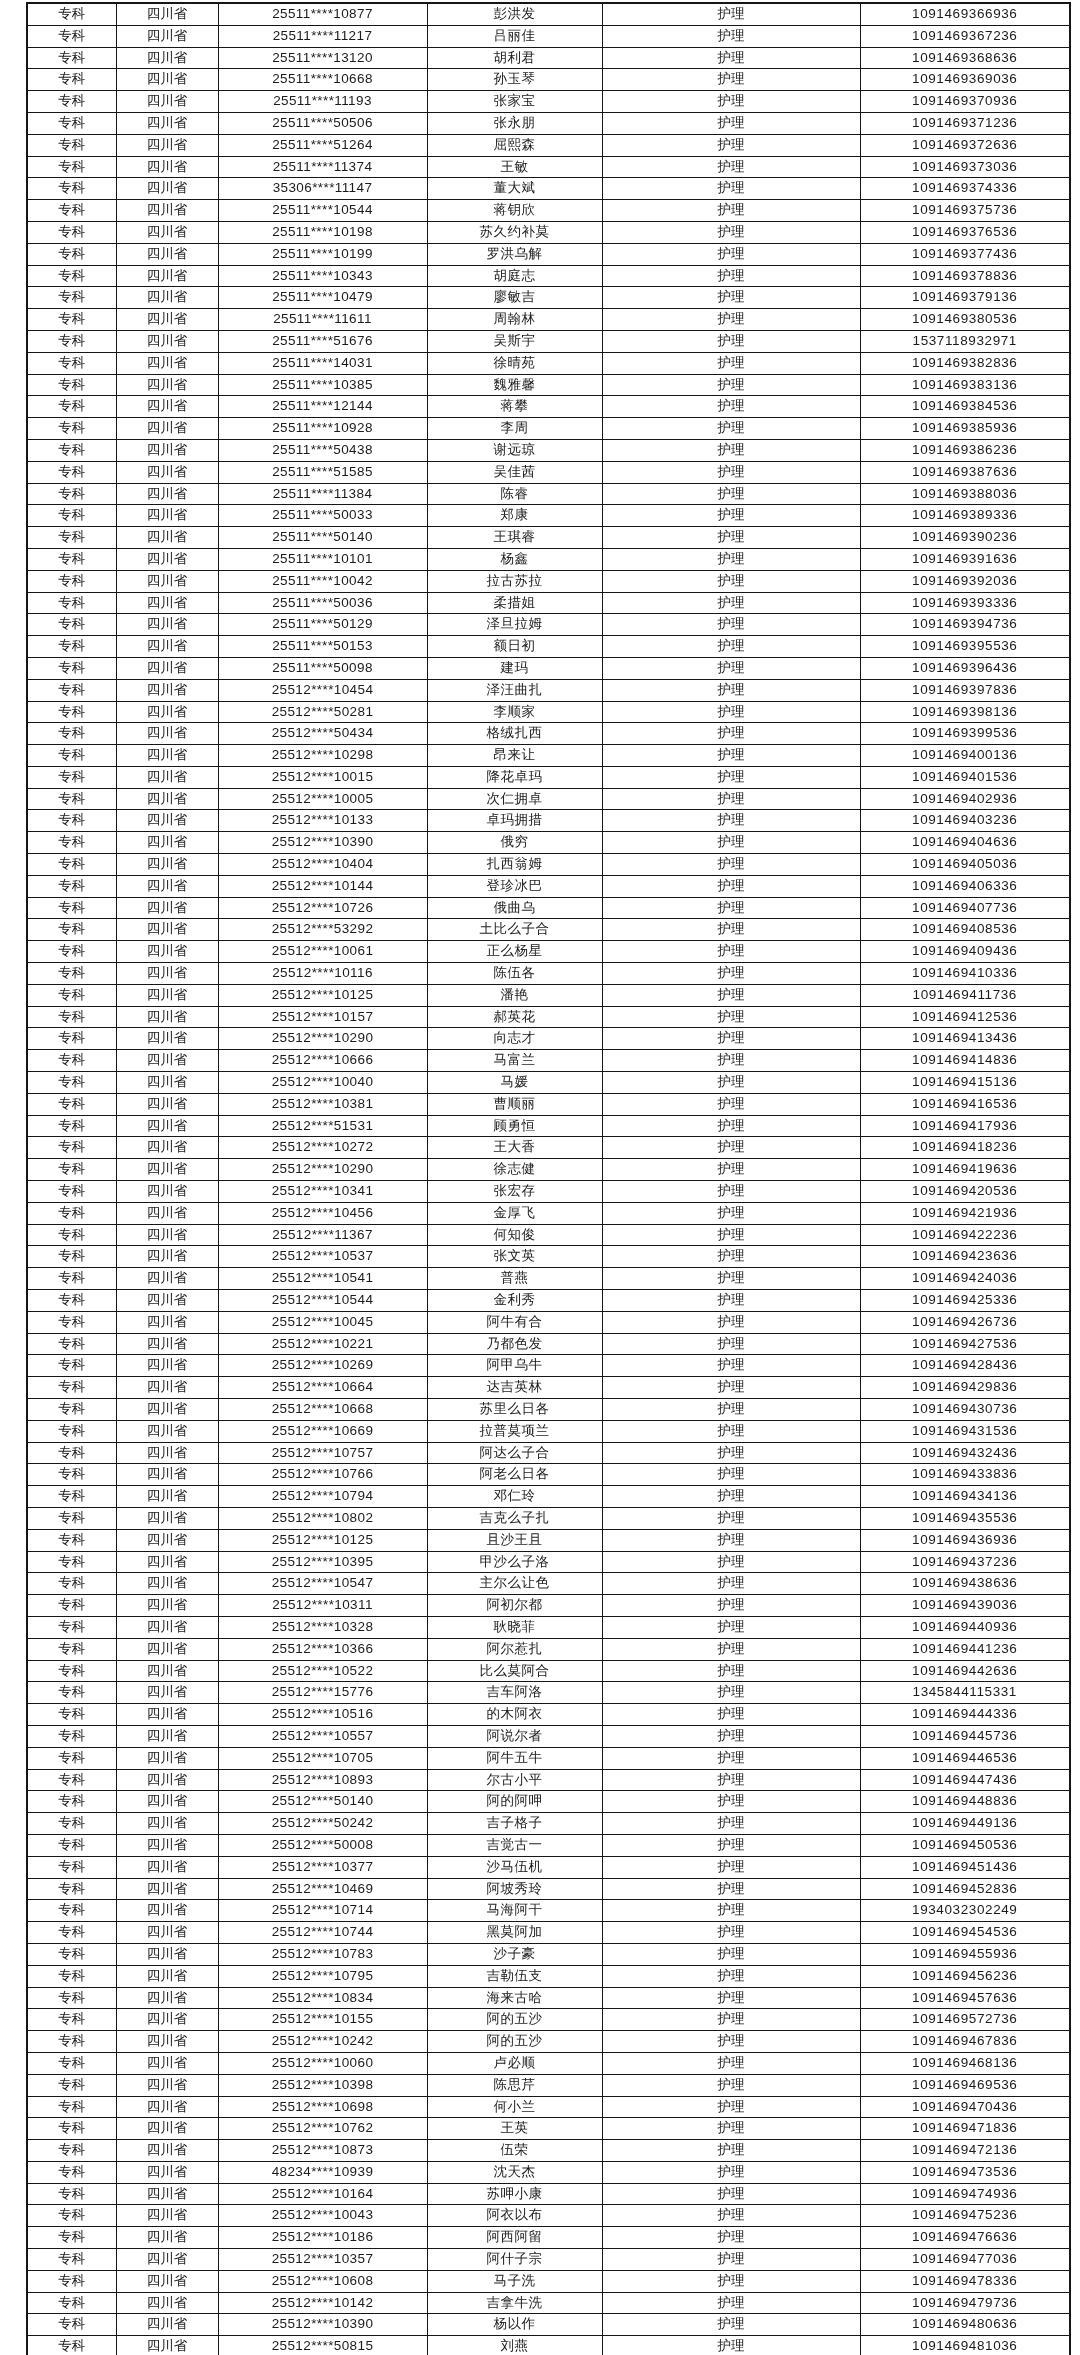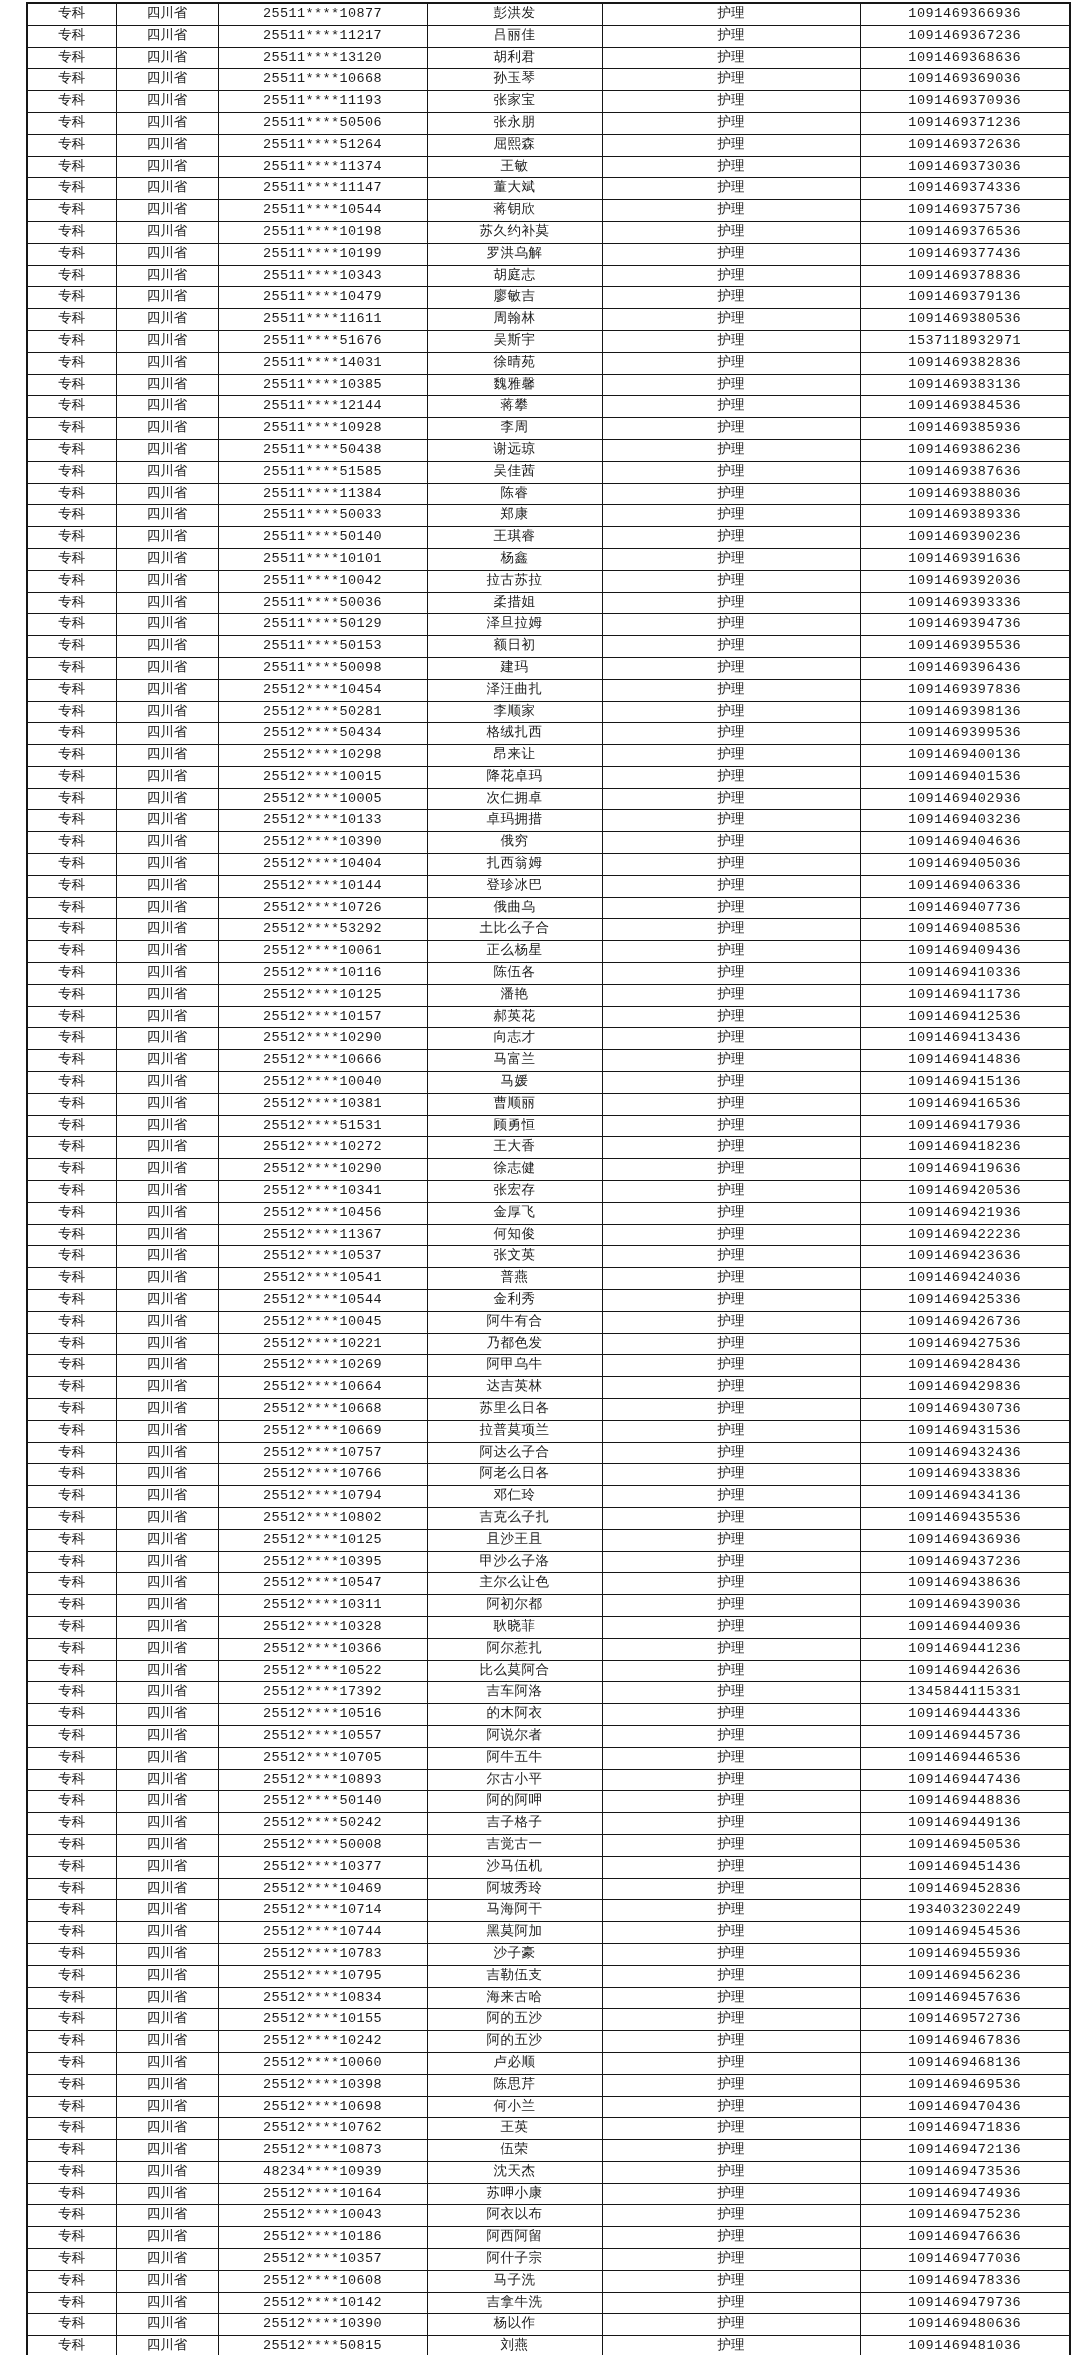--- a/index.html
+++ b/index.html
@@ -2,21 +2,21 @@
 <html style="--accent: #c5352b; --text: #1b1b1b; --border: #161616; --bg: #ffffff;"><head>
 <meta charset="utf-8">
 <style>
   html,body{margin:0;padding:0;background:#ffffff;}
   .page{
     position:relative;
     width:1080px;
     height:2355px;
     overflow:hidden;
     background:var(--bg,#ffffff);
-    font-family:Liberation Mono, monospace;
+    font-family:Liberation Sans, sans-serif;
   }
   table.list{
     position:absolute;
     left:26px;
     top:2px;
     width:1043px;
     border-collapse:collapse;
     table-layout:fixed;
     border:2px solid var(--border,#161616);
   }
@@ -111,21 +111,21 @@
           <td class="c-level">专科</td>
           <td class="c-province">四川省</td>
           <td class="c-candidate_no">25511****11374</td>
           <td class="c-name">王敏</td>
           <td class="c-major">护理</td>
           <td class="c-serial">1091469373036</td>
         </tr>
         <tr>
           <td class="c-level">专科</td>
           <td class="c-province">四川省</td>
-          <td class="c-candidate_no">25511****11147</td>
+          <td class="c-candidate_no">35306****11147</td>
           <td class="c-name">董大斌</td>
           <td class="c-major">护理</td>
           <td class="c-serial">1091469374336</td>
         </tr>
         <tr>
           <td class="c-level">专科</td>
           <td class="c-province">四川省</td>
           <td class="c-candidate_no">25511****10544</td>
           <td class="c-name">蒋钥欣</td>
           <td class="c-major">护理</td>
@@ -663,21 +663,21 @@
           <td class="c-level">专科</td>
           <td class="c-province">四川省</td>
           <td class="c-candidate_no">25512****10522</td>
           <td class="c-name">比么莫阿合</td>
           <td class="c-major">护理</td>
           <td class="c-serial">1091469442636</td>
         </tr>
         <tr>
           <td class="c-level">专科</td>
           <td class="c-province">四川省</td>
-          <td class="c-candidate_no">25512****17392</td>
+          <td class="c-candidate_no">25512****15776</td>
           <td class="c-name">吉车阿洛</td>
           <td class="c-major">护理</td>
           <td class="c-serial">1345844115331</td>
         </tr>
         <tr>
           <td class="c-level">专科</td>
           <td class="c-province">四川省</td>
           <td class="c-candidate_no">25512****10516</td>
           <td class="c-name">的木阿衣</td>
           <td class="c-major">护理</td>

